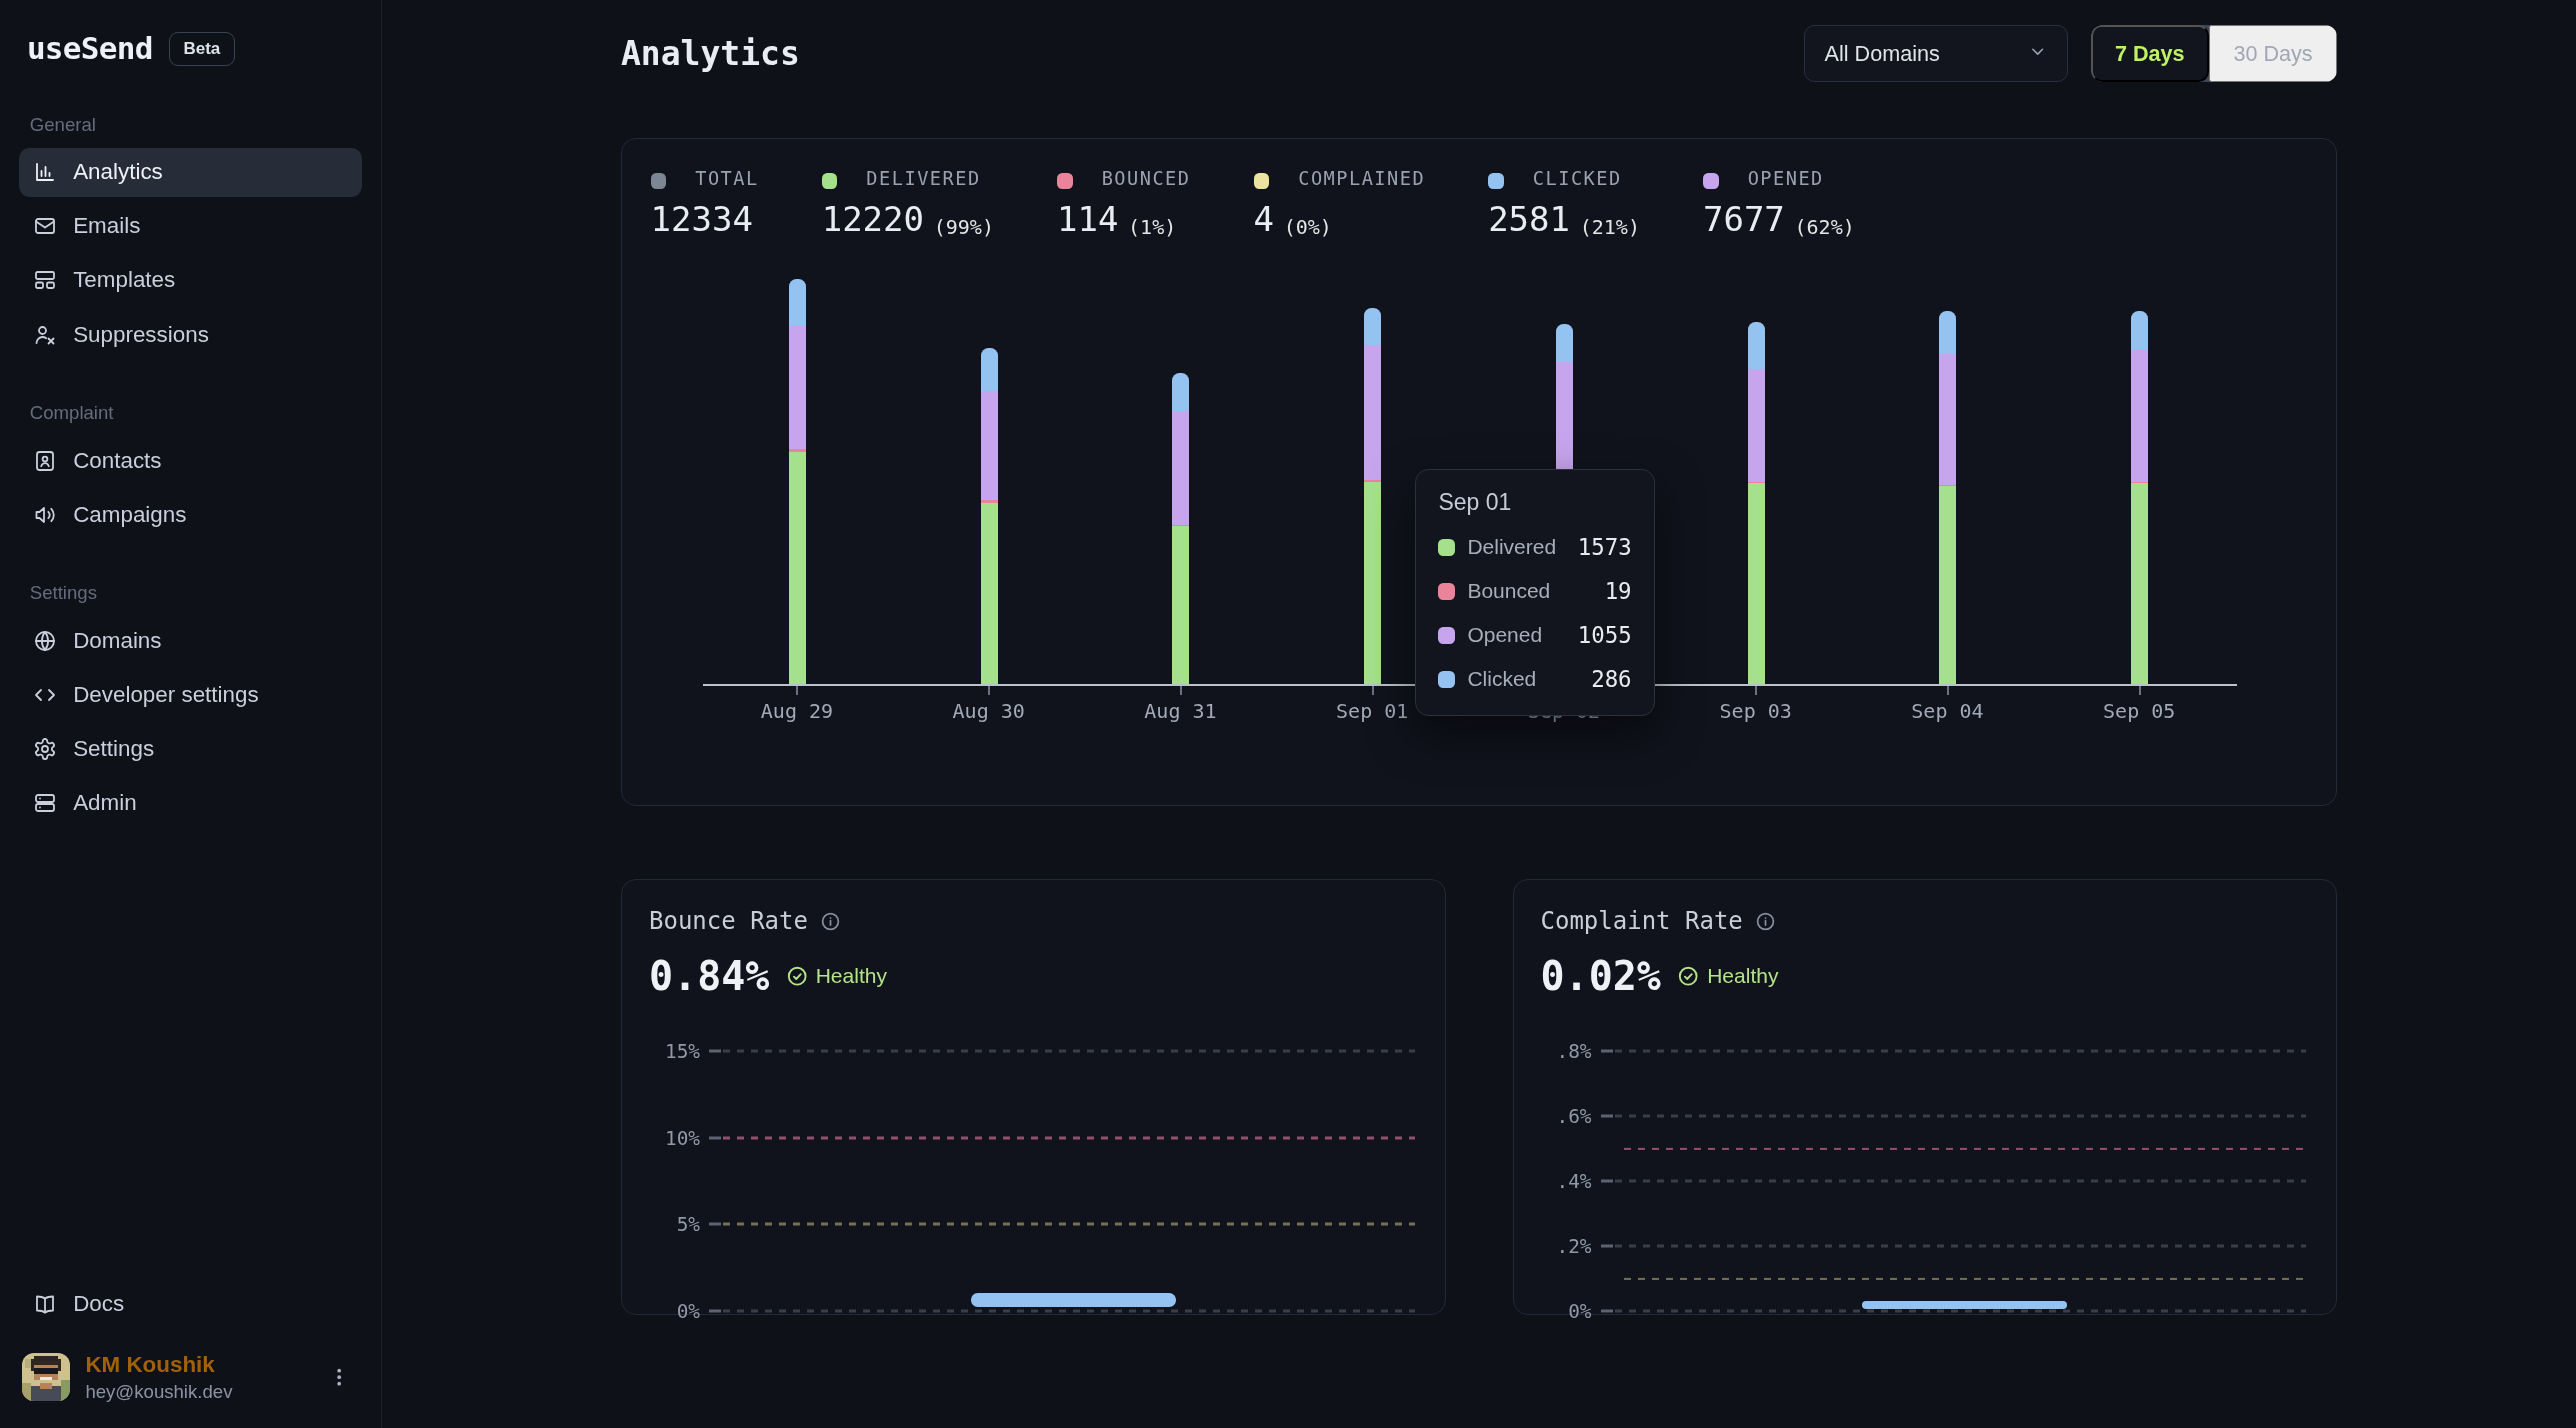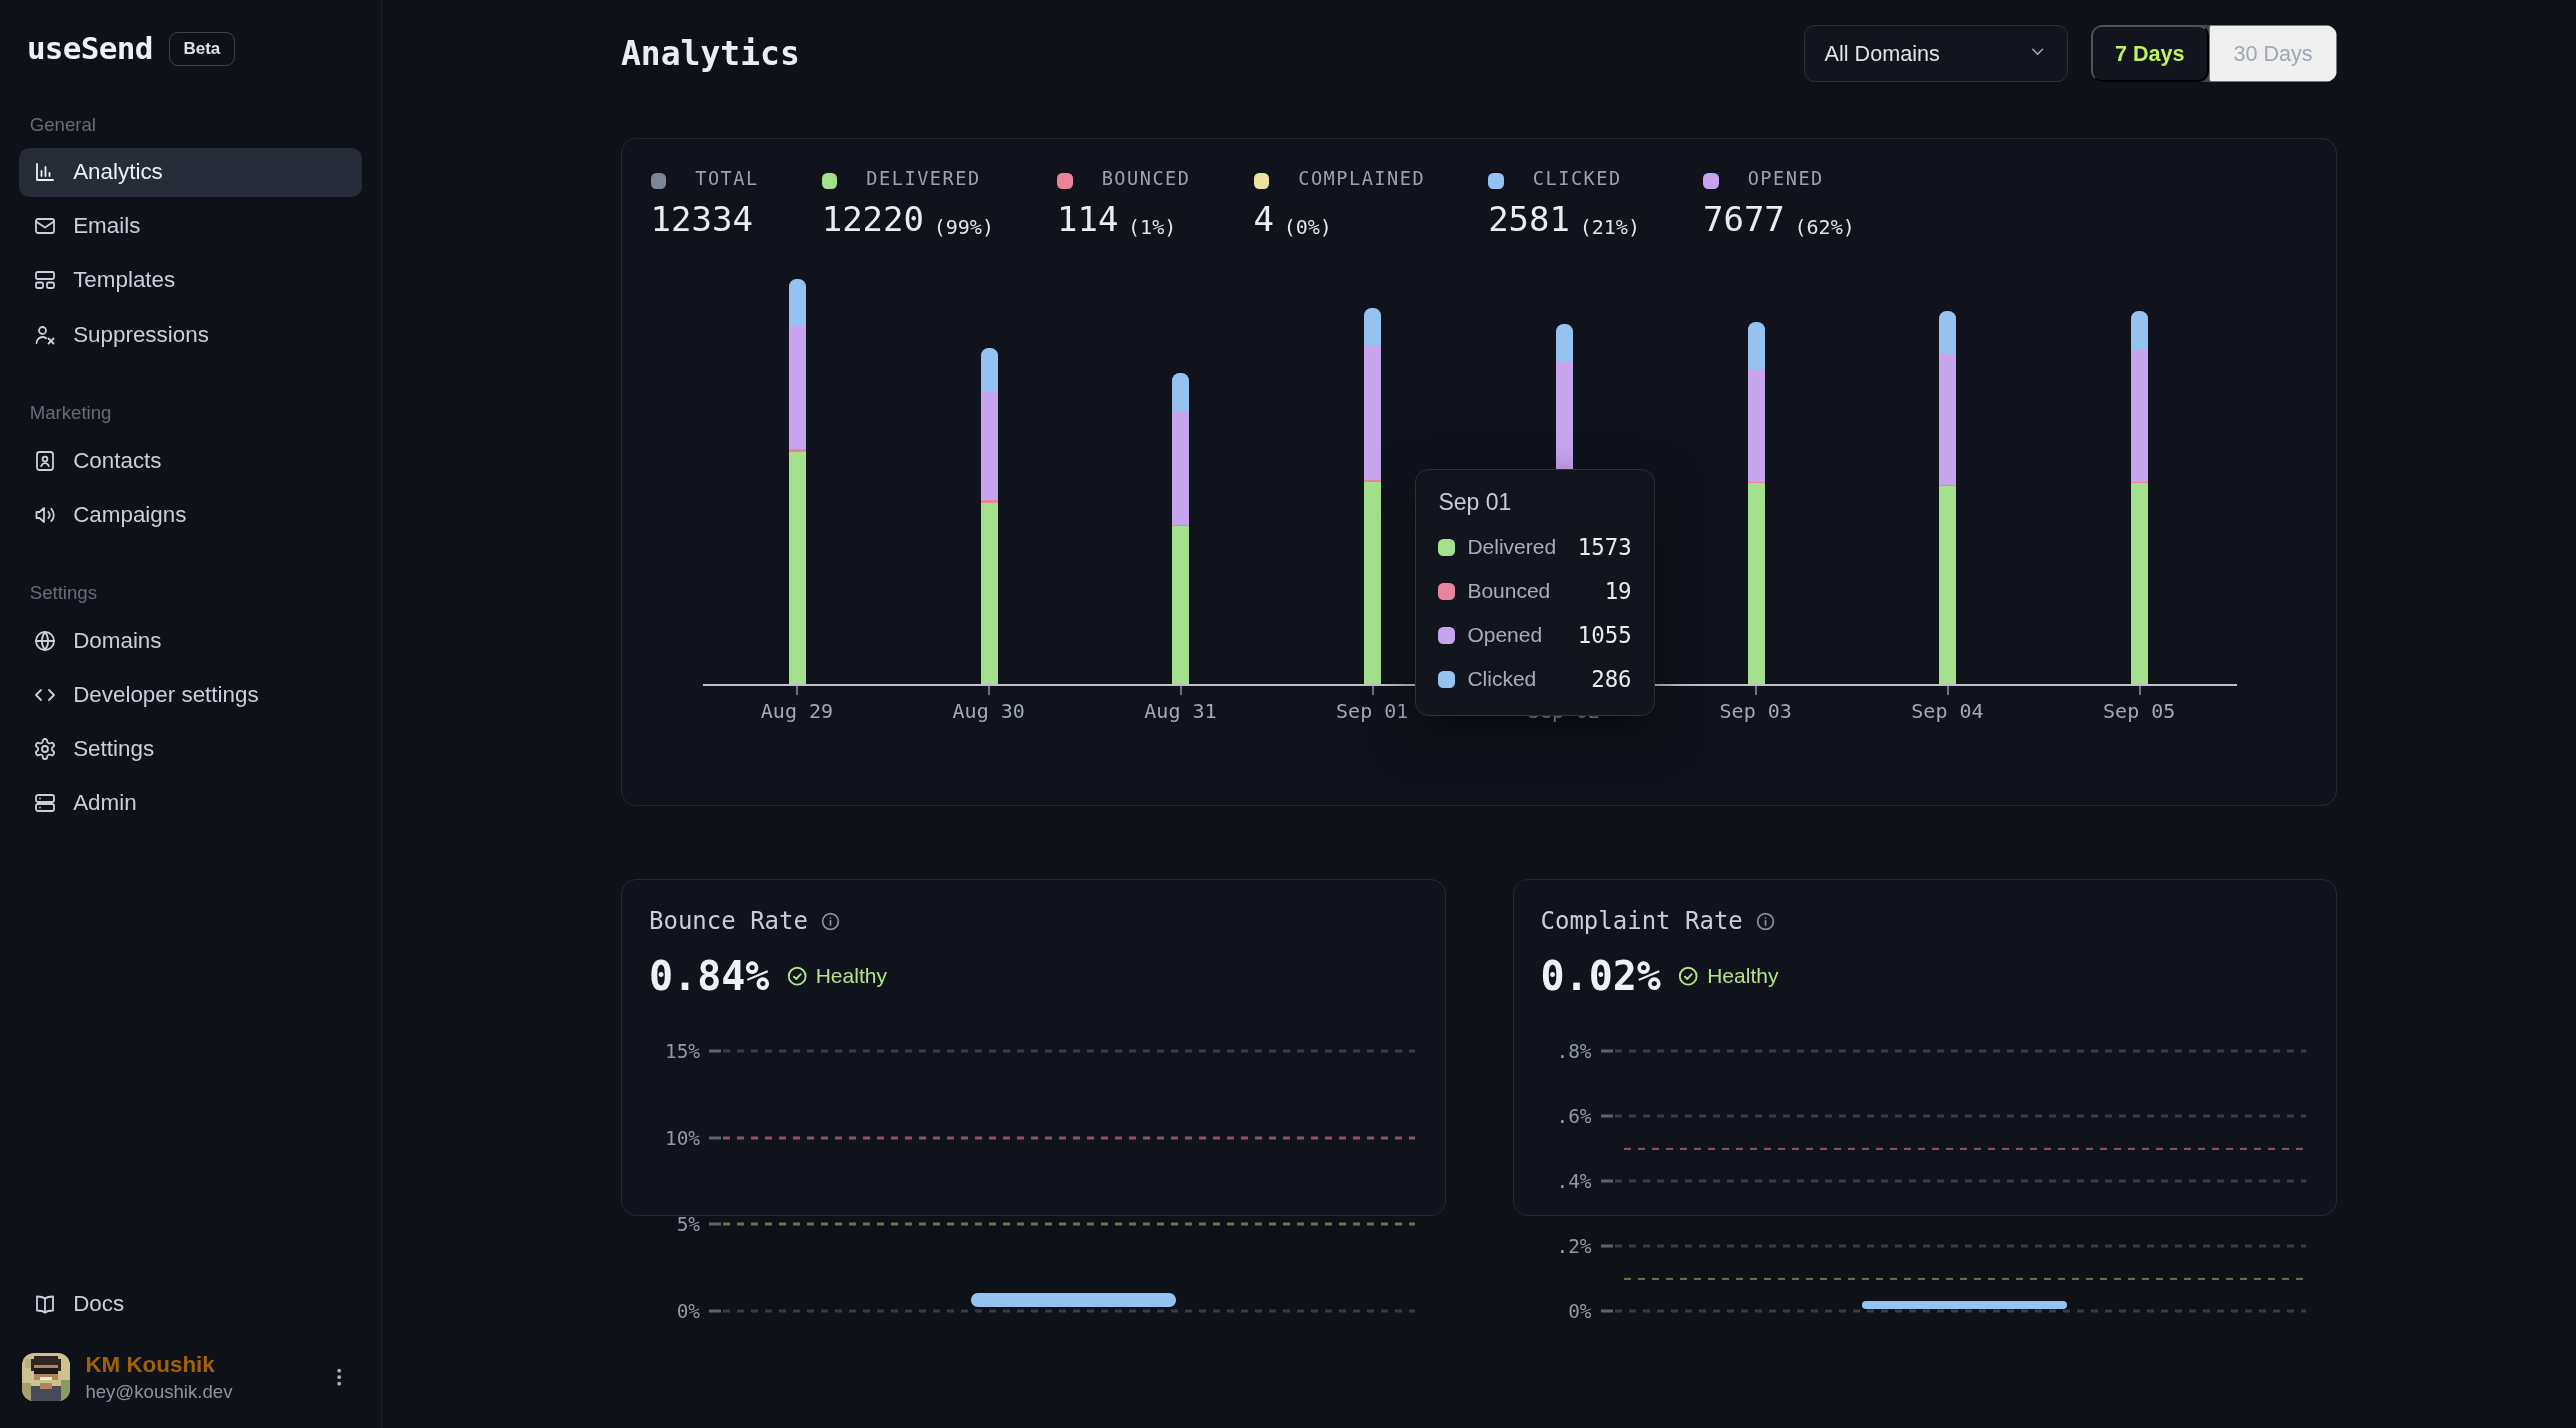--- a/index.html
+++ b/index.html
@@ -70,21 +70,21 @@
   .tooltip { position:absolute; left:712px; top:190px; width:240px; background:#12151e; border:1.5px solid #2c3140;
              border-radius:13.4px; padding:19.4px 22.4px 22.4px 22.4px; box-shadow:0 18px 45px rgba(0,0,0,0.5); z-index:5; }
   .tooltip-title { font-size:23px; color:#c6ccd7; }
   .tooltip-row { display:flex; align-items:center; gap:12px; margin-top:18px; }
   .tt-swatch { width:17px; height:17px; border-radius:5.2px; flex:none; }
   .tt-label { flex:1; font-size:21px; color:#a7aebb; }
   .tt-value { font-family:"DejaVu Sans Mono", monospace; font-size:22.4px; color:#e8ecf2; }
 
   
   .cards-row { display:flex; gap:67px; margin-top:73px; }
-  .mini-card { flex:1; height:337px; padding:27px 30px 27px 27px; position:relative; }
+  .mini-card { flex:1; height:436px; padding:27px 30px 27px 27px; position:relative; }
   .mini-title-row { display:flex; align-items:center; gap:12px; }
   .mini-title { font-family:"DejaVu Sans Mono", monospace; font-size:24px; color:#c9ced9; }
   .info-icon { color:#868e9d; display:flex; }
   .mini-value-row { display:flex; align-items:center; gap:16.4px; margin-top:18px; }
   .mini-value { font-family:"DejaVu Sans Mono", monospace; font-size:40px; font-weight:bold; color:#eef1f6; }
   .healthy { display:flex; align-items:center; gap:7.5px; color:#b4e38a; font-size:21px; }
   .mini-chart { position:relative; height:260px; margin-top:52px; }
   .grid-row { position:absolute; left:0; right:0; display:flex; align-items:center; transform:translateY(-50%); }
   .grid-label { width:60px; text-align:right; font-family:"DejaVu Sans Mono", monospace; font-size:19.4px;
                 color:#9099a8; padding-right:9px; flex:none; }
@@ -140,21 +140,21 @@
           <span class="icon">
             <svg viewBox="0 0 24 24" fill="none" stroke="currentColor" stroke-width="1.8" stroke-linecap="round" stroke-linejoin="round">
               <circle cx="9.5" cy="7.5" r="3.5"></circle>
               <path d="M3.5 20c0-3.3 2.7-6 6-6 1.4 0 2.7.5 3.7 1.3"></path>
               <path d="m15.5 15.5 5 5"></path>
               <path d="m20.5 15.5-5 5"></path>
             </svg>
           </span>
           <span>Suppressions</span>
         </div>
-        <div class="section-label">Marketing</div>
+        <div class="section-label">Complaint</div>
         <div class="nav-item">
           <span class="icon">
             <svg viewBox="0 0 24 24" fill="none" stroke="currentColor" stroke-width="1.8" stroke-linecap="round" stroke-linejoin="round">
               <rect x="4" y="3" width="16" height="18" rx="2.5"></rect>
               <circle cx="12" cy="10" r="2.4"></circle>
               <path d="M8.2 17.2c.7-1.9 2.1-3 3.8-3s3.1 1.1 3.8 3"></path>
             </svg>
           </span>
           <span>Contacts</span>
         </div>

